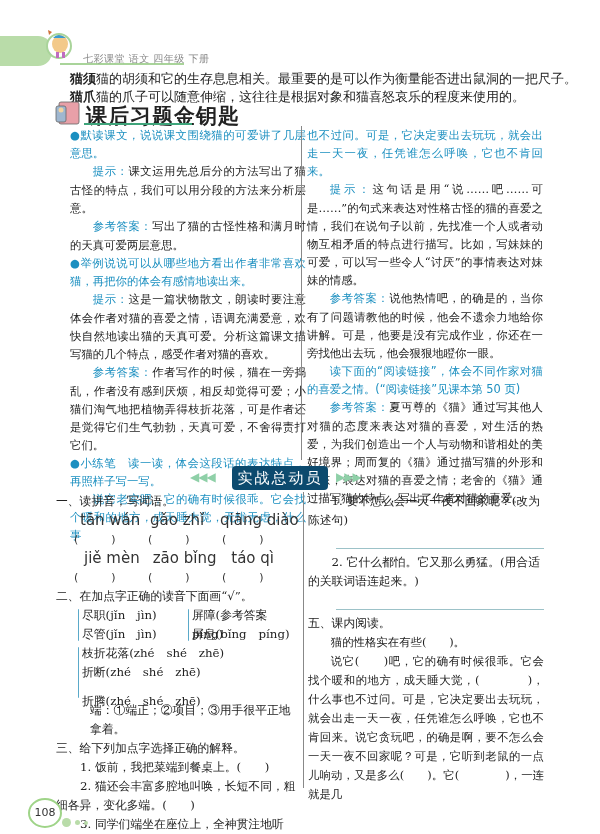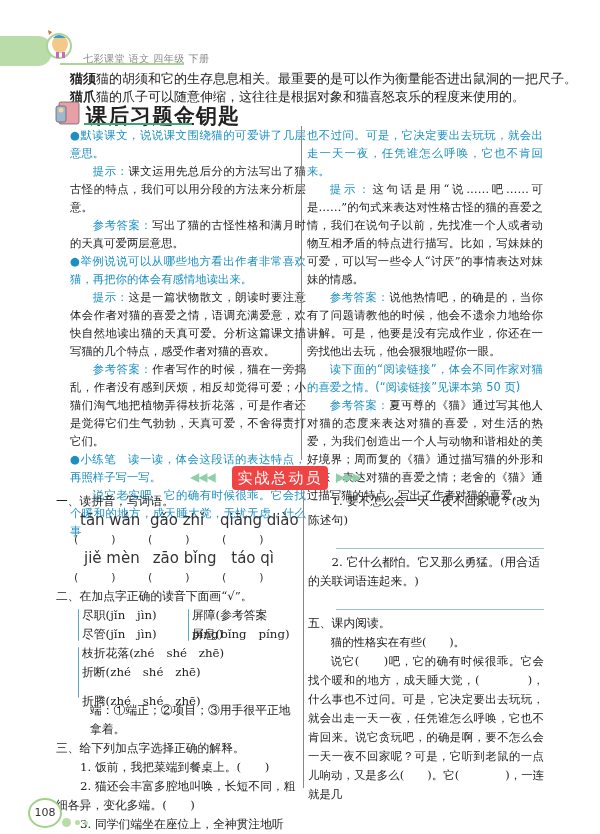--- a/index.html
+++ b/index.html
@@ -11,25 +11,25 @@
   .mascot { left: 42px; top: 26px; width: 34px; height: 36px; }
   .header-title { left: 83px; top: 52px; font-family: "DejaVu Sans", sans-serif; font-size: 10px; color: #888; letter-spacing: 0.5px; }
   .term { left: 70px; font-size: 13px; line-height: 18px; white-space: nowrap; }
   .term b { font-weight: bold; }
   .section-title { left: 86px; top: 102px; font-size: 21px; font-weight: bold; color: #222; letter-spacing: 1px; }
   .section-underline { left: 84px; top: 123px; width: 108px; height: 2px; background: #3ea47a; }
   .book-icon { left: 53px; top: 98px; width: 30px; height: 30px; }
   .col { font-size: 11.4px; line-height: 18px; }
   .col p { margin: 0; text-align: justify; text-justify: inter-ideograph; }
   .q { color: #1b8fc0; font-family: "DejaVu Sans", sans-serif; }
-  .lab { color: #1b8fc0; font-family: Liberation Sans, sans-serif; }
+  .lab { color: #1b8fc0; font-family: Liberation Mono, monospace; }
   .indent { text-indent: 2em; }
   .divider { width: 1px; background: #888; }
   .banner { left: 180px; top: 466px; width: 240px; height: 24px; }
-  .banner-box { position: absolute; left: 52px; top: 0; width: 96px; height: 24px; background: #ef4444; border-radius: 4px;
+  .banner-box { position: absolute; left: 52px; top: 0; width: 96px; height: 24px; background: #0c4a6e; border-radius: 4px;
                 color: #fff; font-family: "DejaVu Sans", sans-serif; font-size: 15px; text-align: center; line-height: 24px; letter-spacing: 2px; }
   .arrows { position: absolute; top: 4px; font-size: 12px; color: #8fd0a8; letter-spacing: -1px; }
   .ex { font-size: 11.8px; line-height: 19px; }
   .pinyin { font-family: "DejaVu Sans", sans-serif; font-size: 15px; color: #333; }
   .blank { font-family: "DejaVu Sans", sans-serif; font-size: 11px; color: #333; }
   .answer-line { height: 1px; background: #9cc2c8; }
   .pagenum { left: 28px; top: 798px; width: 30px; height: 26px; border: 2px solid #9fd488; border-radius: 50%;
              font-family: "DejaVu Sans", sans-serif; font-size: 11px; text-align: center; line-height: 26px; color: #333; background:#fff; }
   .pdots { left: 62px; top: 812px; }
   .pdots span { display: inline-block; border-radius: 50%; background: #b9dca9; margin-right: 4px; vertical-align: middle; }

